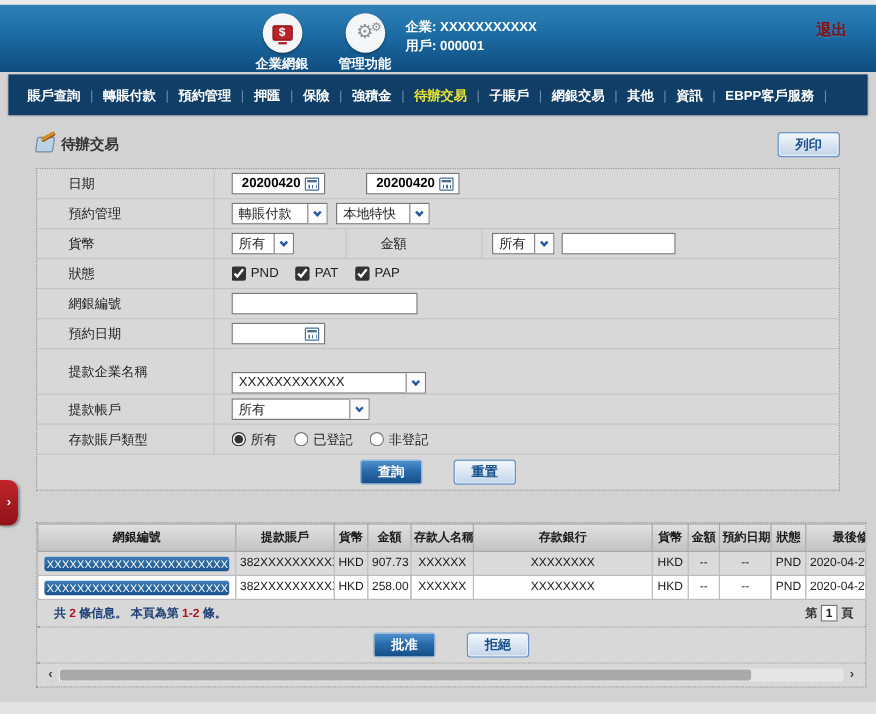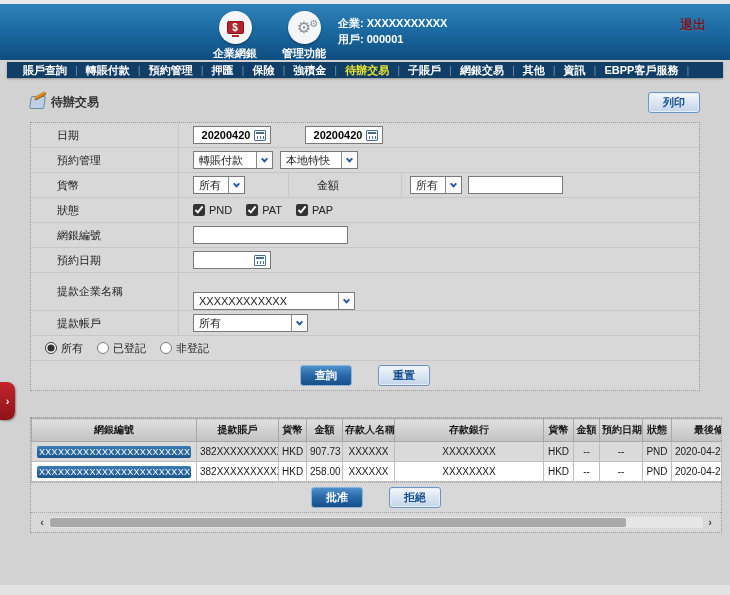--- a/index.html
+++ b/index.html
@@ -13,21 +13,21 @@
   .hdr-icon-block .circle { width:33px; height:33px; border-radius:50%; background:#f4f6f8; margin:0 auto 2px; display:flex; align-items:center; justify-content:center; box-shadow:0 1px 2px rgba(0,0,0,.4); }
   .hdr-icon-block .lbl { color:#fff; font-size:11px; font-weight:bold; white-space:nowrap; }
   .monitor { width:17px; height:13px; background:#b5242a; border:1px solid #8d1318; border-radius:2px; color:#fff; font-size:10px; font-weight:bold; line-height:11px; text-align:center; position:relative; }
   .monitor::after { content:""; position:absolute; left:4px; right:4px; bottom:-4px; height:2px; background:#b5242a; }
   .gears { color:#8a9098; font-size:16px; line-height:16px; position:relative; }
   .gears .g2 { position:absolute; font-size:10px; top:-4px; right:-7px; }
   .hdr-info { position:absolute; left:338px; top:11px; color:#fff; font-size:11px; font-weight:bold; line-height:16px; }
   .logout { position:absolute; right:24px; top:12px; color:#7d1216; font-size:13px; font-weight:bold; cursor:pointer; text-shadow:0 1px 1px rgba(255,255,255,.15); }
 
   
-  .nav { margin:2px 7px 0; height:16px; background:#113e66; display:flex; align-items:center; padding-left:16px; box-shadow:0 1px 2px rgba(0,0,0,.3); }
+  .nav { margin:2px 7px 0; height:34px; background:#113e66; display:flex; align-items:center; padding-left:16px; box-shadow:0 1px 2px rgba(0,0,0,.3); }
   .nav-item { color:#fff; font-size:11px; font-weight:bold; white-space:nowrap; cursor:pointer; }
   .nav-item::after { content:"|"; color:#6d8cab; font-weight:normal; margin:0 8px; }
   .nav-item.active { color:#e9e531; }
 
   
   .content { position:relative; }
   .title-row { display:flex; justify-content:space-between; align-items:center; margin:14px 30px 9px 30px; }
   .page-title { display:flex; align-items:center; gap:6px; font-size:12px; font-weight:bold; color:#333; }
   .note-icon { width:15px; height:13px; background:#bcd2e4; border:1px solid #6d8aa5; border-radius:2px; transform:skewX(-8deg); position:relative; }
   .note-icon::after { content:""; position:absolute; left:2px; top:-3px; width:12px; height:3px; background:#d88a28; border-radius:2px; transform:rotate(-32deg); box-shadow:0 1px 0 #8a5510; }
@@ -248,20 +248,21 @@
         <span class="sel" style="width:115px;">
           <span class="sel-val">所有</span>
             <span class="sel-arrow">
               <i></i>
             </span>
         </span>
       </div>
     </div>
 
     <div class="frow">
+      <div class="flabel">存款賬戶類型</div>
       <div class="fctrl">
         <label class="rad">
           <input type="radio" name="deptype" checked="checked" style="">
           <span>所有</span>
         </label>
         <label class="rad">
           <input type="radio" name="deptype" style="">
           <span>已登記</span>
         </label>
         <label class="rad">
@@ -334,20 +335,34 @@
           <td>HKD</td>
           <td>--</td>
           <td>--</td>
           <td>PND</td>
           <td style="text-align:left;">2020-04-20 15:</td>
         </tr>
       </tbody>
         </table>
     </div>
 
+    <div class="summary-row">
+      <div>
+        <span>共</span>
+        <span class="red">2</span>
+        <span>條信息。 本頁為第</span>
+        <span class="red">1-2</span>
+        <span>條。</span>
+      </div>
+      <div class="pageinfo">
+        <span>第</span>
+        <span class="page-box">1</span>
+        <span>頁</span>
+      </div>
+    </div>
 
     <div class="btn-row action-row">
       <span class="btn-primary">批准</span>
       <span class="btn-light">拒絕</span>
     </div>
 
     <div class="hscroll">
       <span class="hs-arrow">‹</span>
       <span class="hs-track">
           <span class="hs-thumb"></span>

